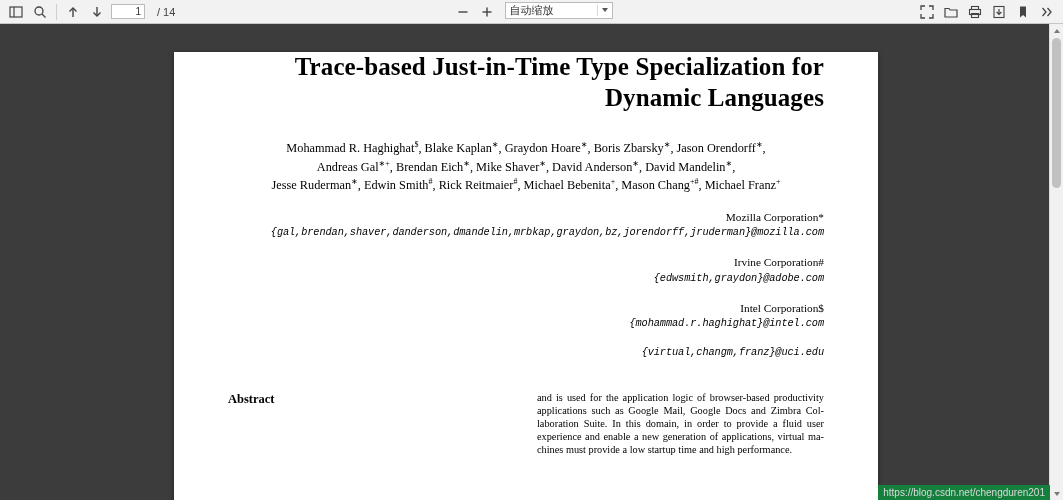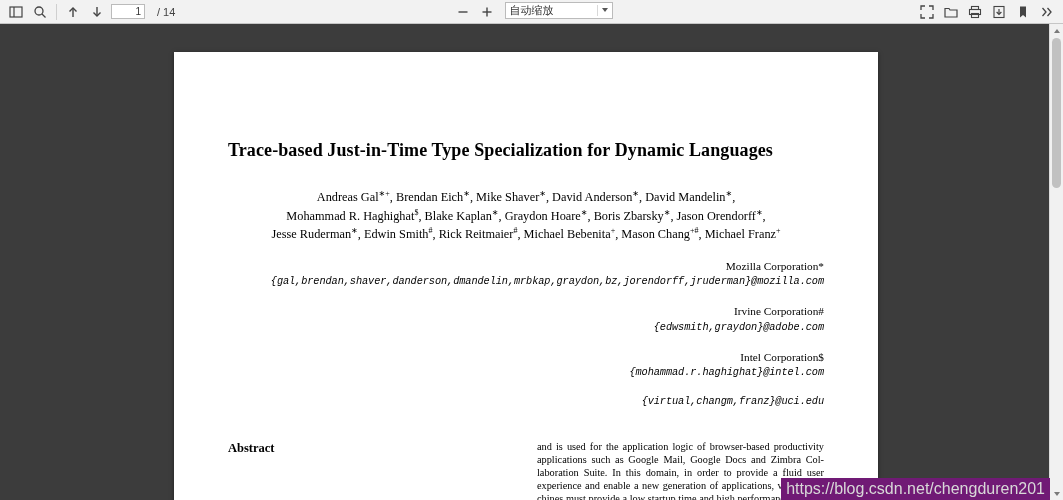--- a/index.html
+++ b/index.html
@@ -168,25 +168,24 @@
   }
 
   
   .paper {
     font-family: "Liberation Serif", serif;
     color: #000;
     padding: 0 54px;
     box-sizing: border-box;
   }
   #paper-title {
-    text-align: left;
-    font-size: 18px;
+    text-align: right;
+    font-size: 25px;
     font-weight: bold;
     line-height: 1.22;
-    margin-top: 88px;
     letter-spacing: 0.1px;
   }
   .authors {
     text-align: center;
     font-size: 12.3px;
     line-height: 1.52;
     margin-top: 26px;
   }
   .authors div { white-space: nowrap; }
   sup { font-size: 8px; vertical-align: super; line-height: 0; }
@@ -223,23 +222,23 @@
   .col p {
     margin: 0 0 4px 0;
     text-indent: 0;
   }
 
   
   #watermark {
     position: absolute;
     right: 13px;
     bottom: 0;
-    background: #701a75;
+    background: #15803d;
     color: #d8d8d8;
-    font-size: 16px;
+    font-size: 10px;
     padding: 2px 5px;
     font-family: "Liberation Sans", sans-serif;
     white-space: nowrap;
     overflow: hidden;
   }
 </style>
 </head>
 <body>
 
 <div id="toolbar">
@@ -341,22 +340,22 @@
 </div>
 
 <div id="viewer">
 
   <div id="page">
     <div class="paper">
 
       <div id="paper-title">Trace-based Just-in-Time Type Specialization for Dynamic Languages</div>
 
       <div class="authors">
+        <div>Mohammad R. Haghighat<sup>$</sup>, Blake Kaplan<sup>∗</sup>, Graydon Hoare<sup>∗</sup>, Boris Zbarsky<sup>∗</sup>, Jason Orendorff<sup>∗</sup>,</div>
         <div>Andreas Gal<sup>∗+</sup>, Brendan Eich<sup>∗</sup>, Mike Shaver<sup>∗</sup>, David Anderson<sup>∗</sup>, David Mandelin<sup>∗</sup>,</div>
-        <div>Mohammad R. Haghighat<sup>$</sup>, Blake Kaplan<sup>∗</sup>, Graydon Hoare<sup>∗</sup>, Boris Zbarsky<sup>∗</sup>, Jason Orendorff<sup>∗</sup>,</div>
         <div>Jesse Ruderman<sup>∗</sup>, Edwin Smith<sup>#</sup>, Rick Reitmaier<sup>#</sup>, Michael Bebenita<sup>+</sup>, Mason Chang<sup>+#</sup>, Michael Franz<sup>+</sup></div>
       </div>
 
       <div class="affil-block">
         <div class="org">Mozilla Corporation*</div>
         <div class="mono">{gal,brendan,shaver,danderson,dmandelin,mrbkap,graydon,bz,jorendorff,jruderman}@mozilla.com</div>
       </div>
       <div class="affil-block">
         <div class="org">Irvine Corporation#</div>
         <div class="mono">{edwsmith,graydon}@adobe.com</div>

